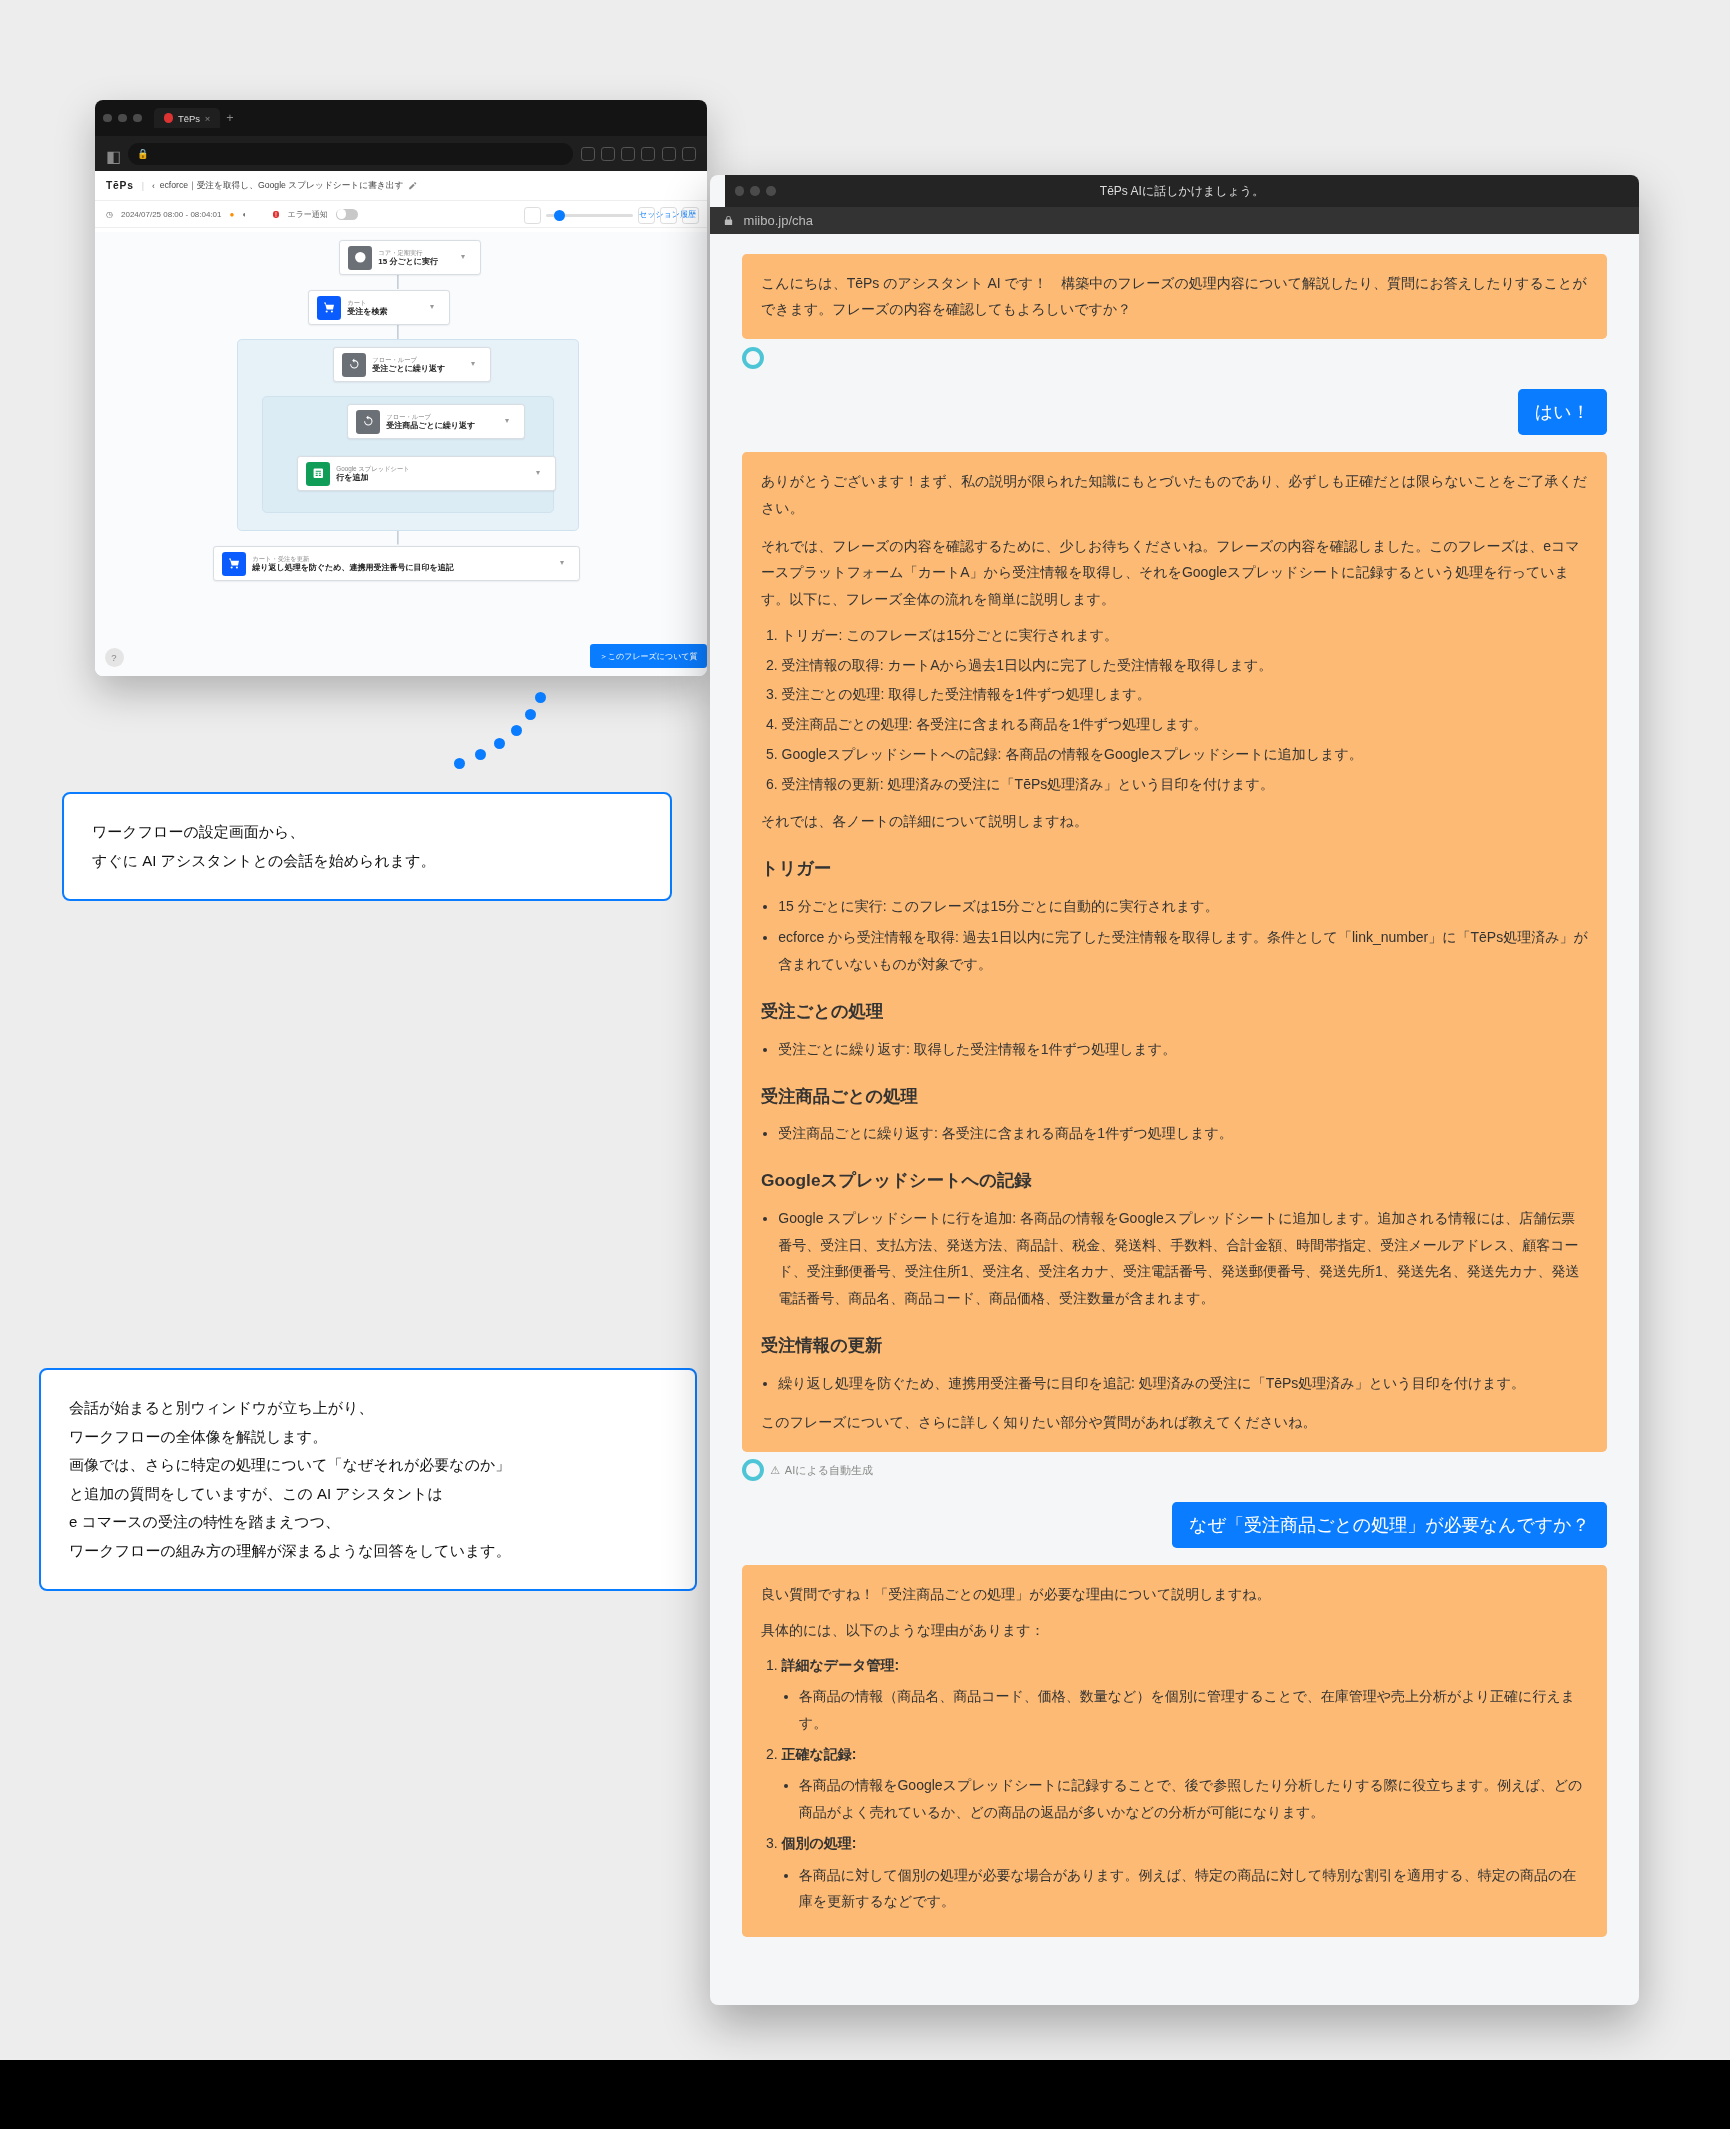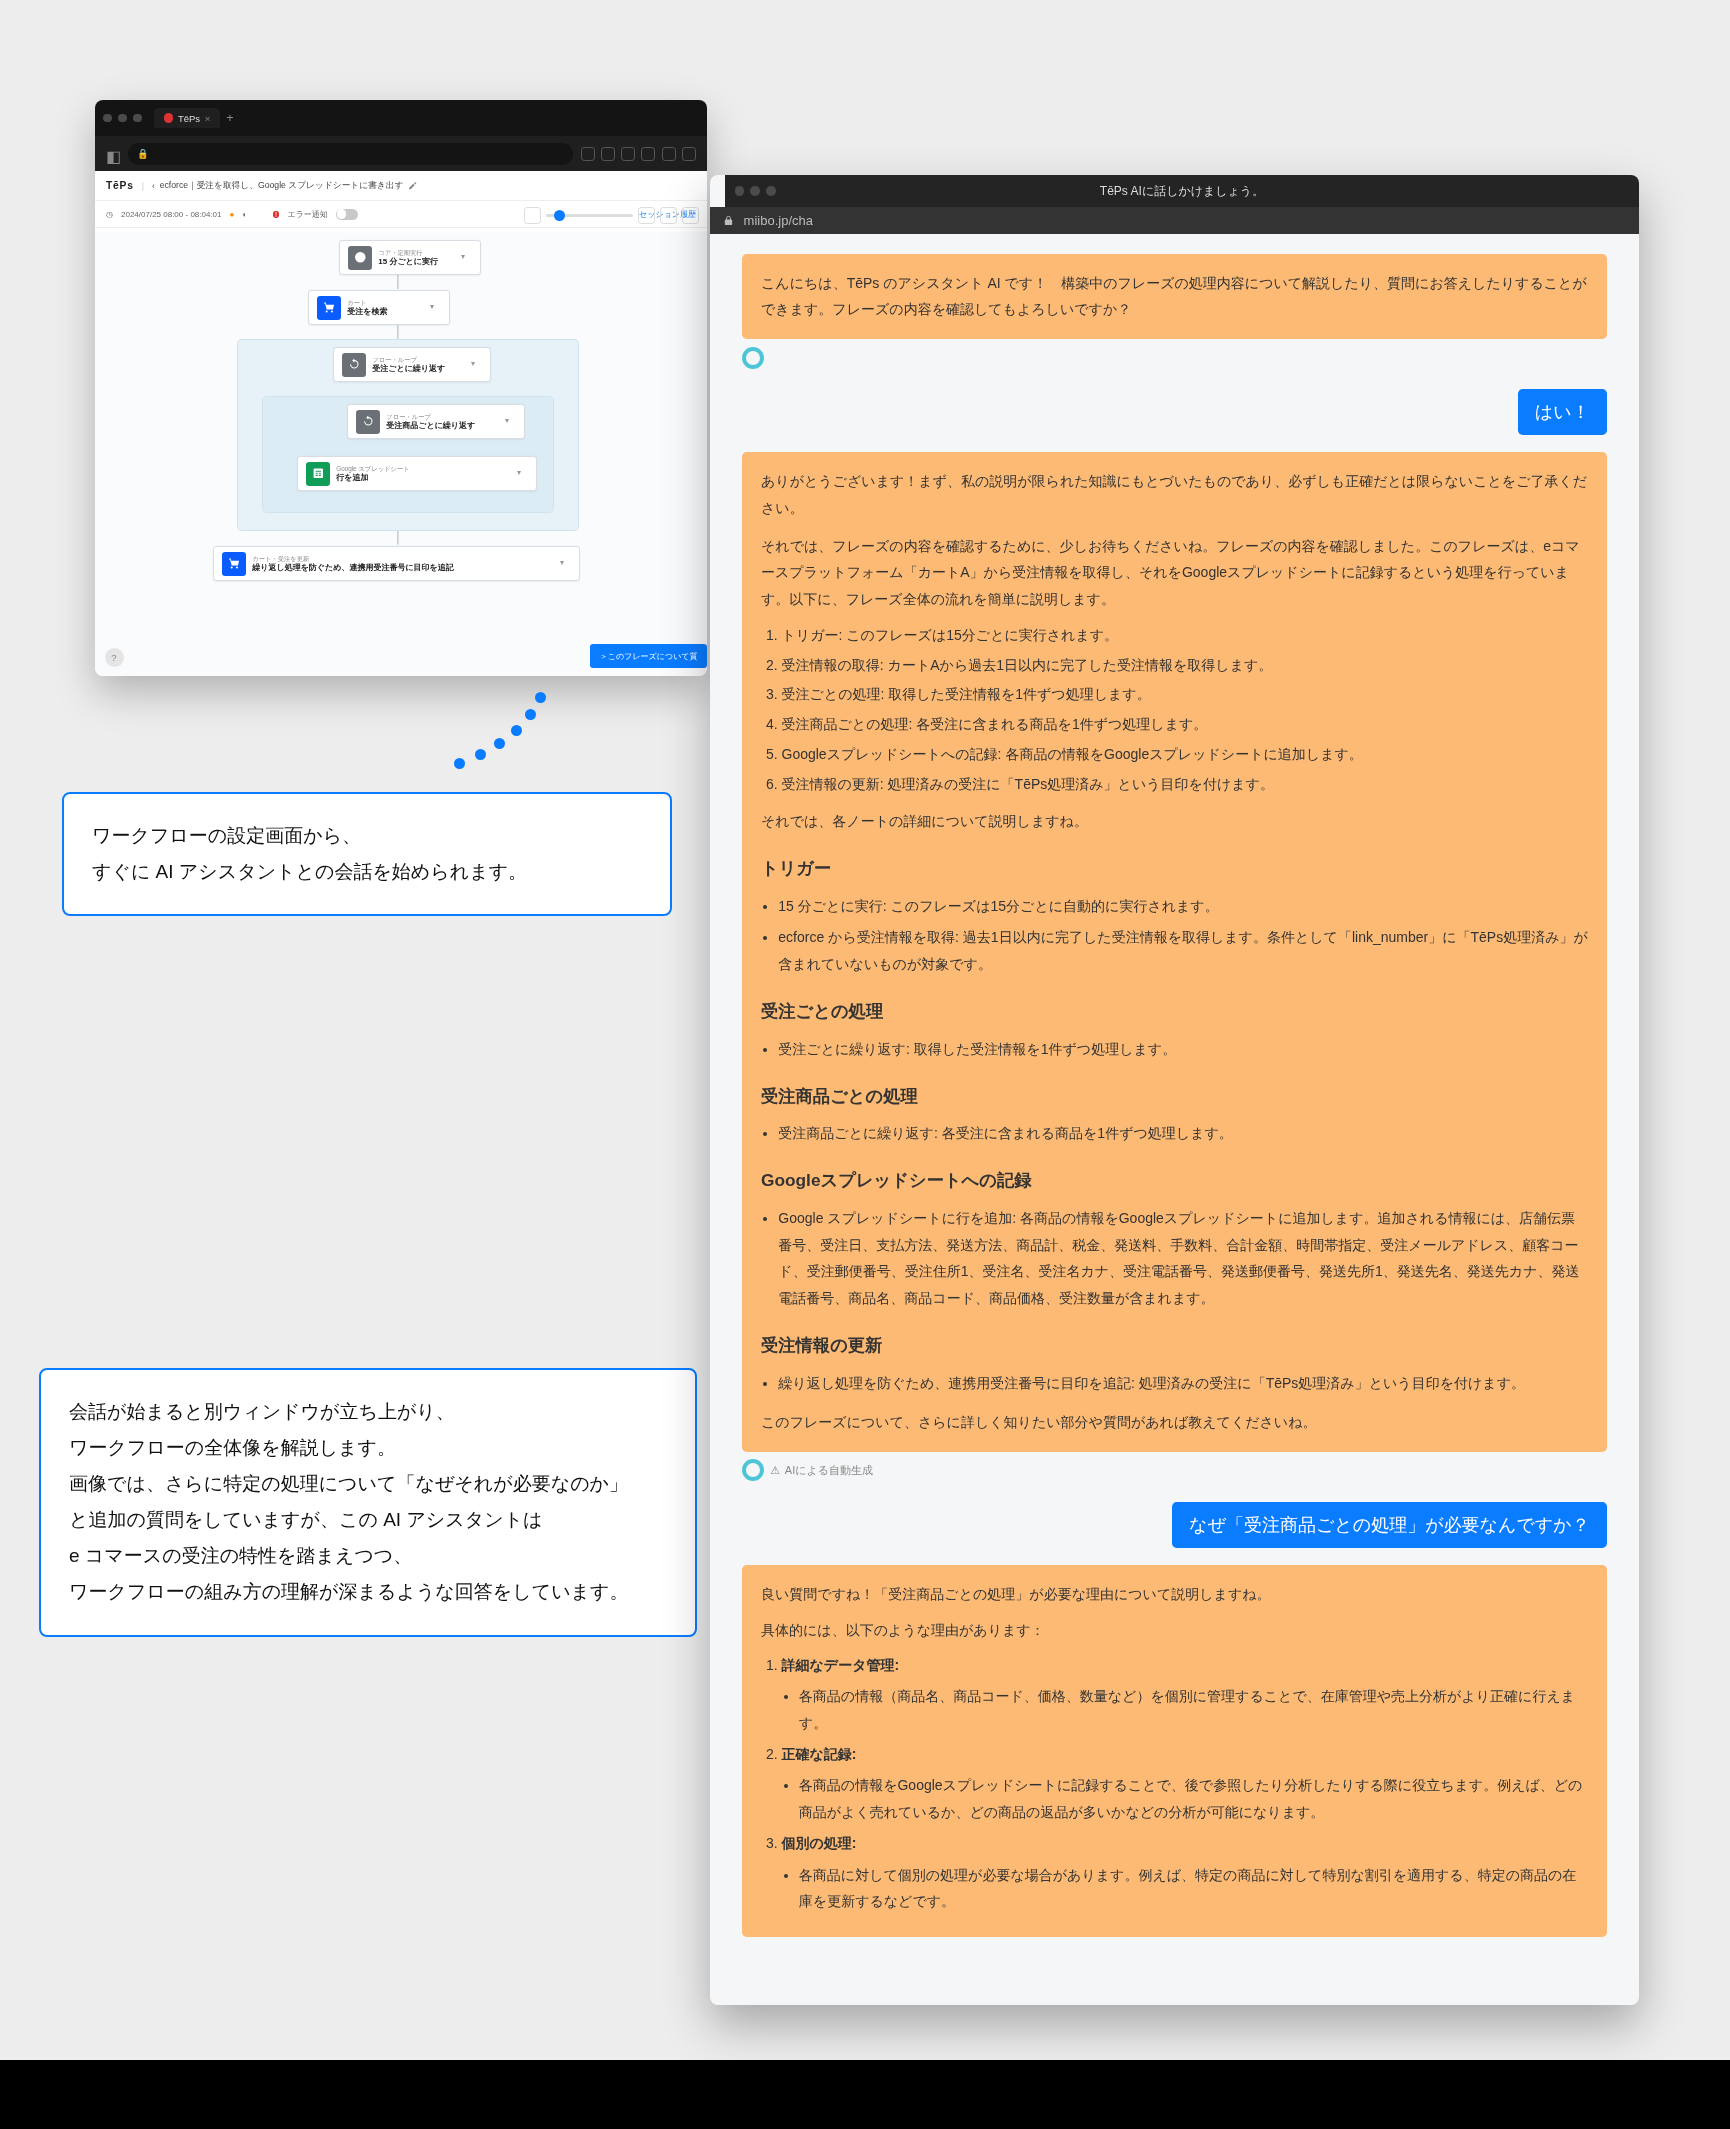--- a/index.html
+++ b/index.html
@@ -116,21 +116,21 @@
     background:#e5e5e5; color:#888; display:flex; align-items:center; justify-content:center; font-size:9.5px;
   }
 
   
   .dots { position:absolute; }
   .dots span { width:11px; height:11px; border-radius:50%; background:#0a7cff; position:absolute; }
 
   
   .callout {
     position:absolute; background:#fff; border:2.4px solid #0a7cff; border-radius:8px;
-    padding:24px 28px; font-size:19px; line-height:1.9; color:#111;
+    padding:24px 28px; font-size:15px; line-height:1.9; color:#111;
   }
 
   
   .win-right {
     position:absolute; left:710px; top:175px; width:929px; height:1830px;
     background:#f5f6f7; border-radius:8px; overflow:hidden;
     box-shadow:0 20px 47px rgba(0,0,0,.3);
   }
   .wr-titlebar {
     height:32px; background:#242424; display:flex; align-items:center; justify-content:center;
@@ -308,21 +308,21 @@
             <path fill="#fff" d="M12 4V1L8 5l4 4V6a6 6 0 11-6 6H4a8 8 0 108-8z"></path>
           </svg>
       </div>
       <div class="meta">
         <span class="cat">フロー・ループ</span>
         <span class="title">受注商品ごとに繰り返す</span>
       </div>
       <span class="chev">▾</span>
     </div>
 
-    <div class="node" style="left:202px; top:224px; width:240px;">
+    <div class="node" style="left:202px; top:224px; width:259px;">
       <div class="icon i-green">
         <svg width="12.6" height="12.6" viewBox="0 0 24 24">
             <path fill="#fff" d="M19 3H5a2 2 0 00-2 2v14a2 2 0 002 2h14a2 2 0 002-2V5a2 2 0 00-2-2zM11 17H7v-2h4v2zm0-4H7v-2h4v2zm6 4h-4v-2h4v2zm0-4h-4v-2h4v2zm0-4H7V7h10v2z"></path>
           </svg>
       </div>
       <div class="meta">
         <span class="cat">Google スプレッドシート</span>
         <span class="title">行を追加</span>
       </div>
       <span class="chev">▾</span>

